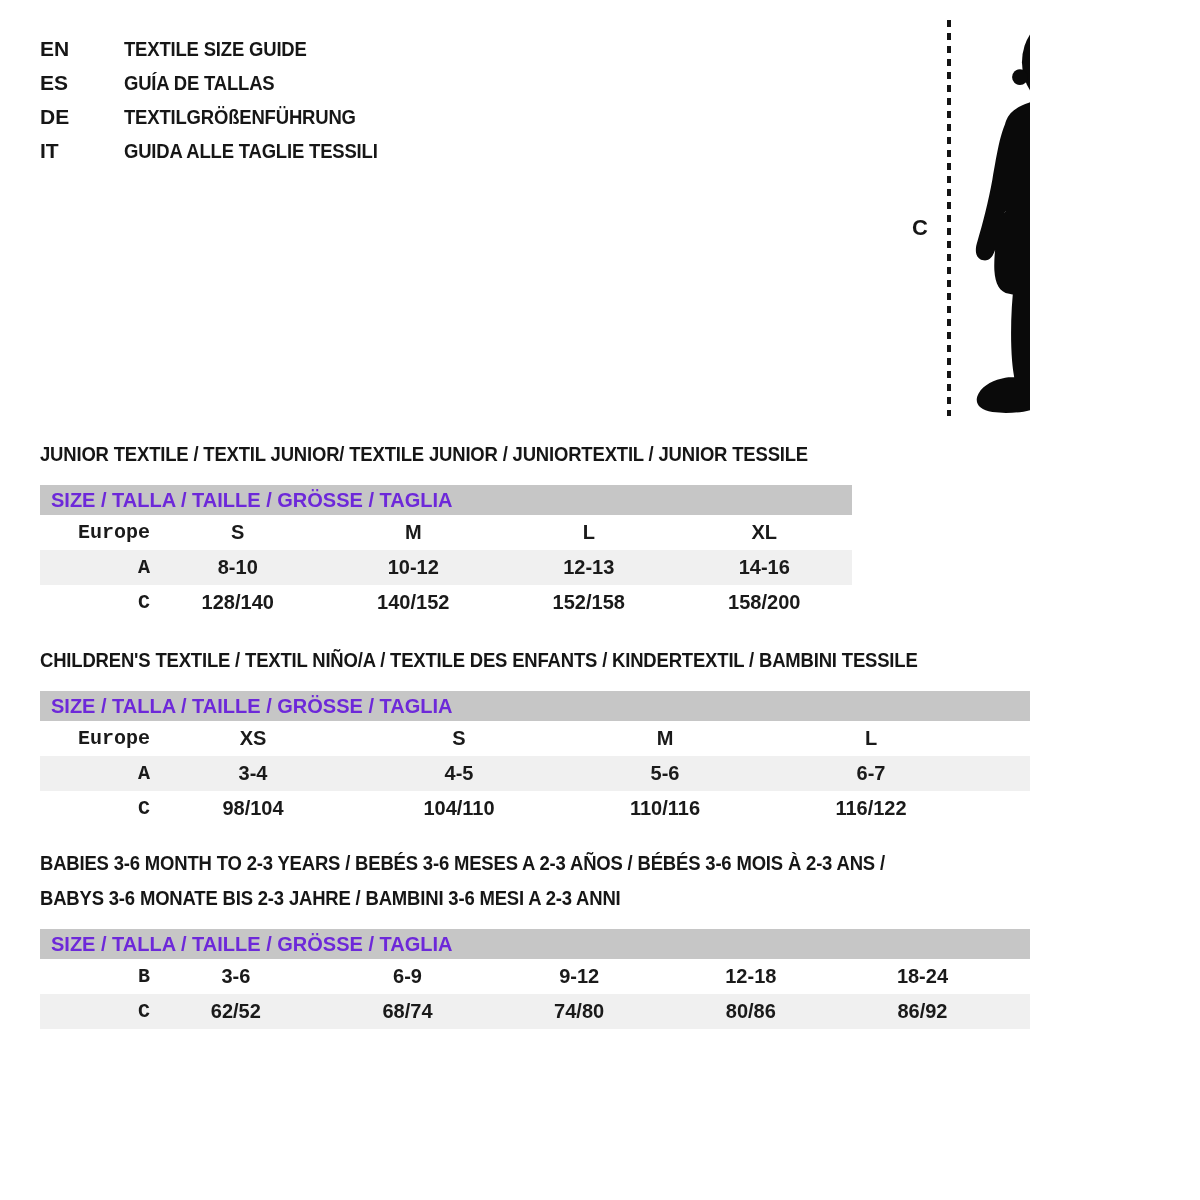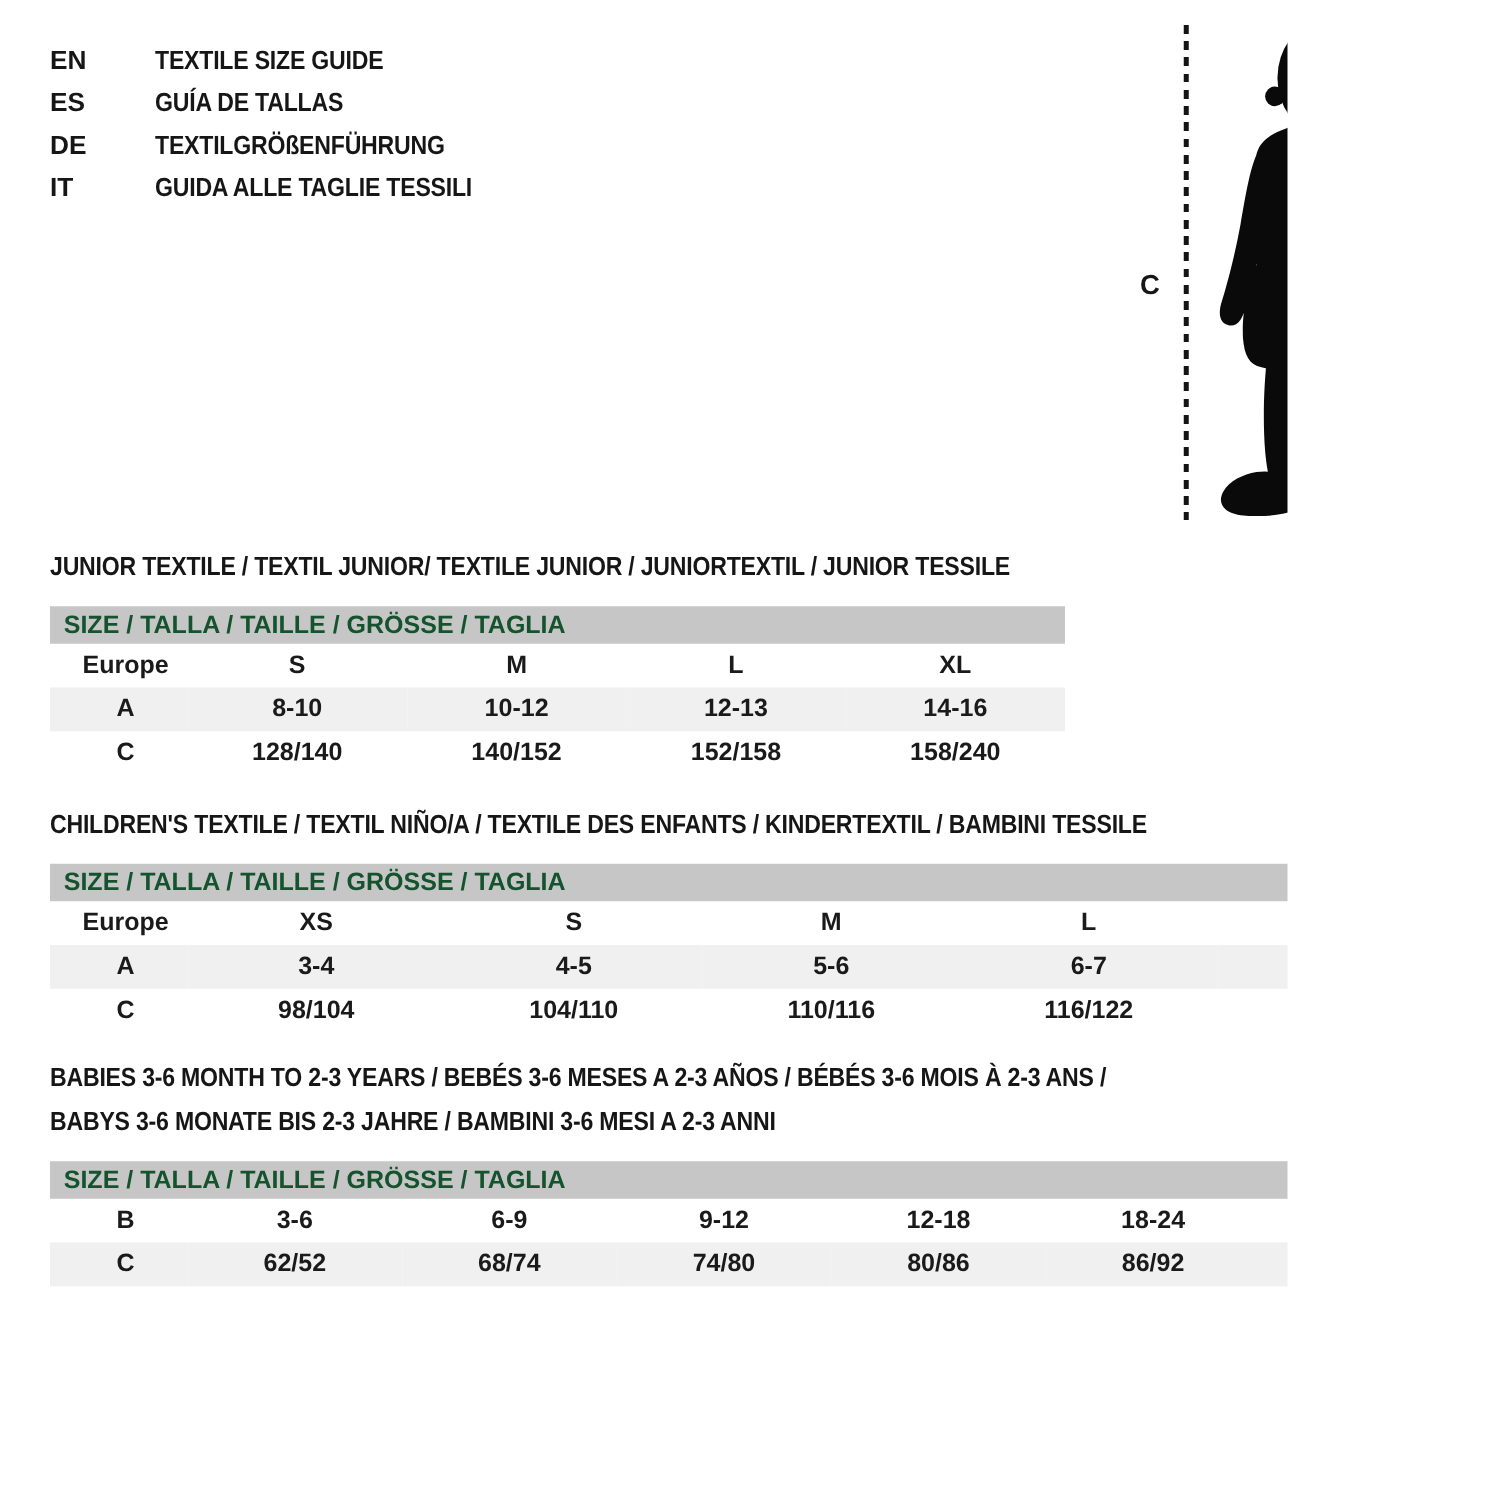--- a/index.html
+++ b/index.html
@@ -28,24 +28,24 @@
   .size-section{position:absolute;left:40px;}
   .section--junior{top:436px;width:812px;}
   .section--children{top:642px;width:1140px;}
   .section--babies{top:845px;width:1140px;}
   .section-title{font-size:21px;font-weight:700;}
   .section-title .title-line{display:block;line-height:35px;}
 
   .size-table{border-collapse:collapse;table-layout:fixed;width:100%;margin-top:14px;}
   .size-bar{
     background:var(--header-bar,#c6c6c6);text-align:left;padding:0 0 0 11px;
-    font-size:20px;font-weight:700;height:30px;color:#14532d;
+    font-size:20px;font-weight:700;height:30px;color:#6d28d9;
   }
   .size-table td{font-size:20px;font-weight:700;text-align:center;height:35px;padding:0;color:#1a1a1a;}
-  .size-table td.row-label{text-align:center;padding-left:11px;}
+  .size-table td.row-label{text-align:right;padding-left:11px;font-family:Liberation Mono, monospace;}
   .size-table tbody tr:nth-child(even){background:var(--row-stripe,#f0f0f0);}
 
   
   .legend{position:absolute;left:40px;top:1058px;}
   .legend-line{display:block;font-size:20px;font-weight:700;line-height:35px;}
 </style>
 </head>
 <body>
 
 <div class="page" id="page">
@@ -118,21 +118,21 @@
             <td>8-10</td>
             <td>10-12</td>
             <td>12-13</td>
             <td>14-16</td>
           </tr>
           <tr>
             <td class="row-label">C</td>
             <td>128/140</td>
             <td>140/152</td>
             <td>152/158</td>
-            <td>158/240</td>
+            <td>158/200</td>
           </tr>
         </tbody>
     </table>
   </section>
     <section class="size-section section--children">
     <div class="section-title">
         <div class="title-line cond">CHILDREN'S TEXTILE / TEXTIL NIÑO/A / TEXTILE DES ENFANTS / KINDERTEXTIL / BAMBINI TESSILE</div>
       </div>
     <table class="size-table">
         <colgroup>

